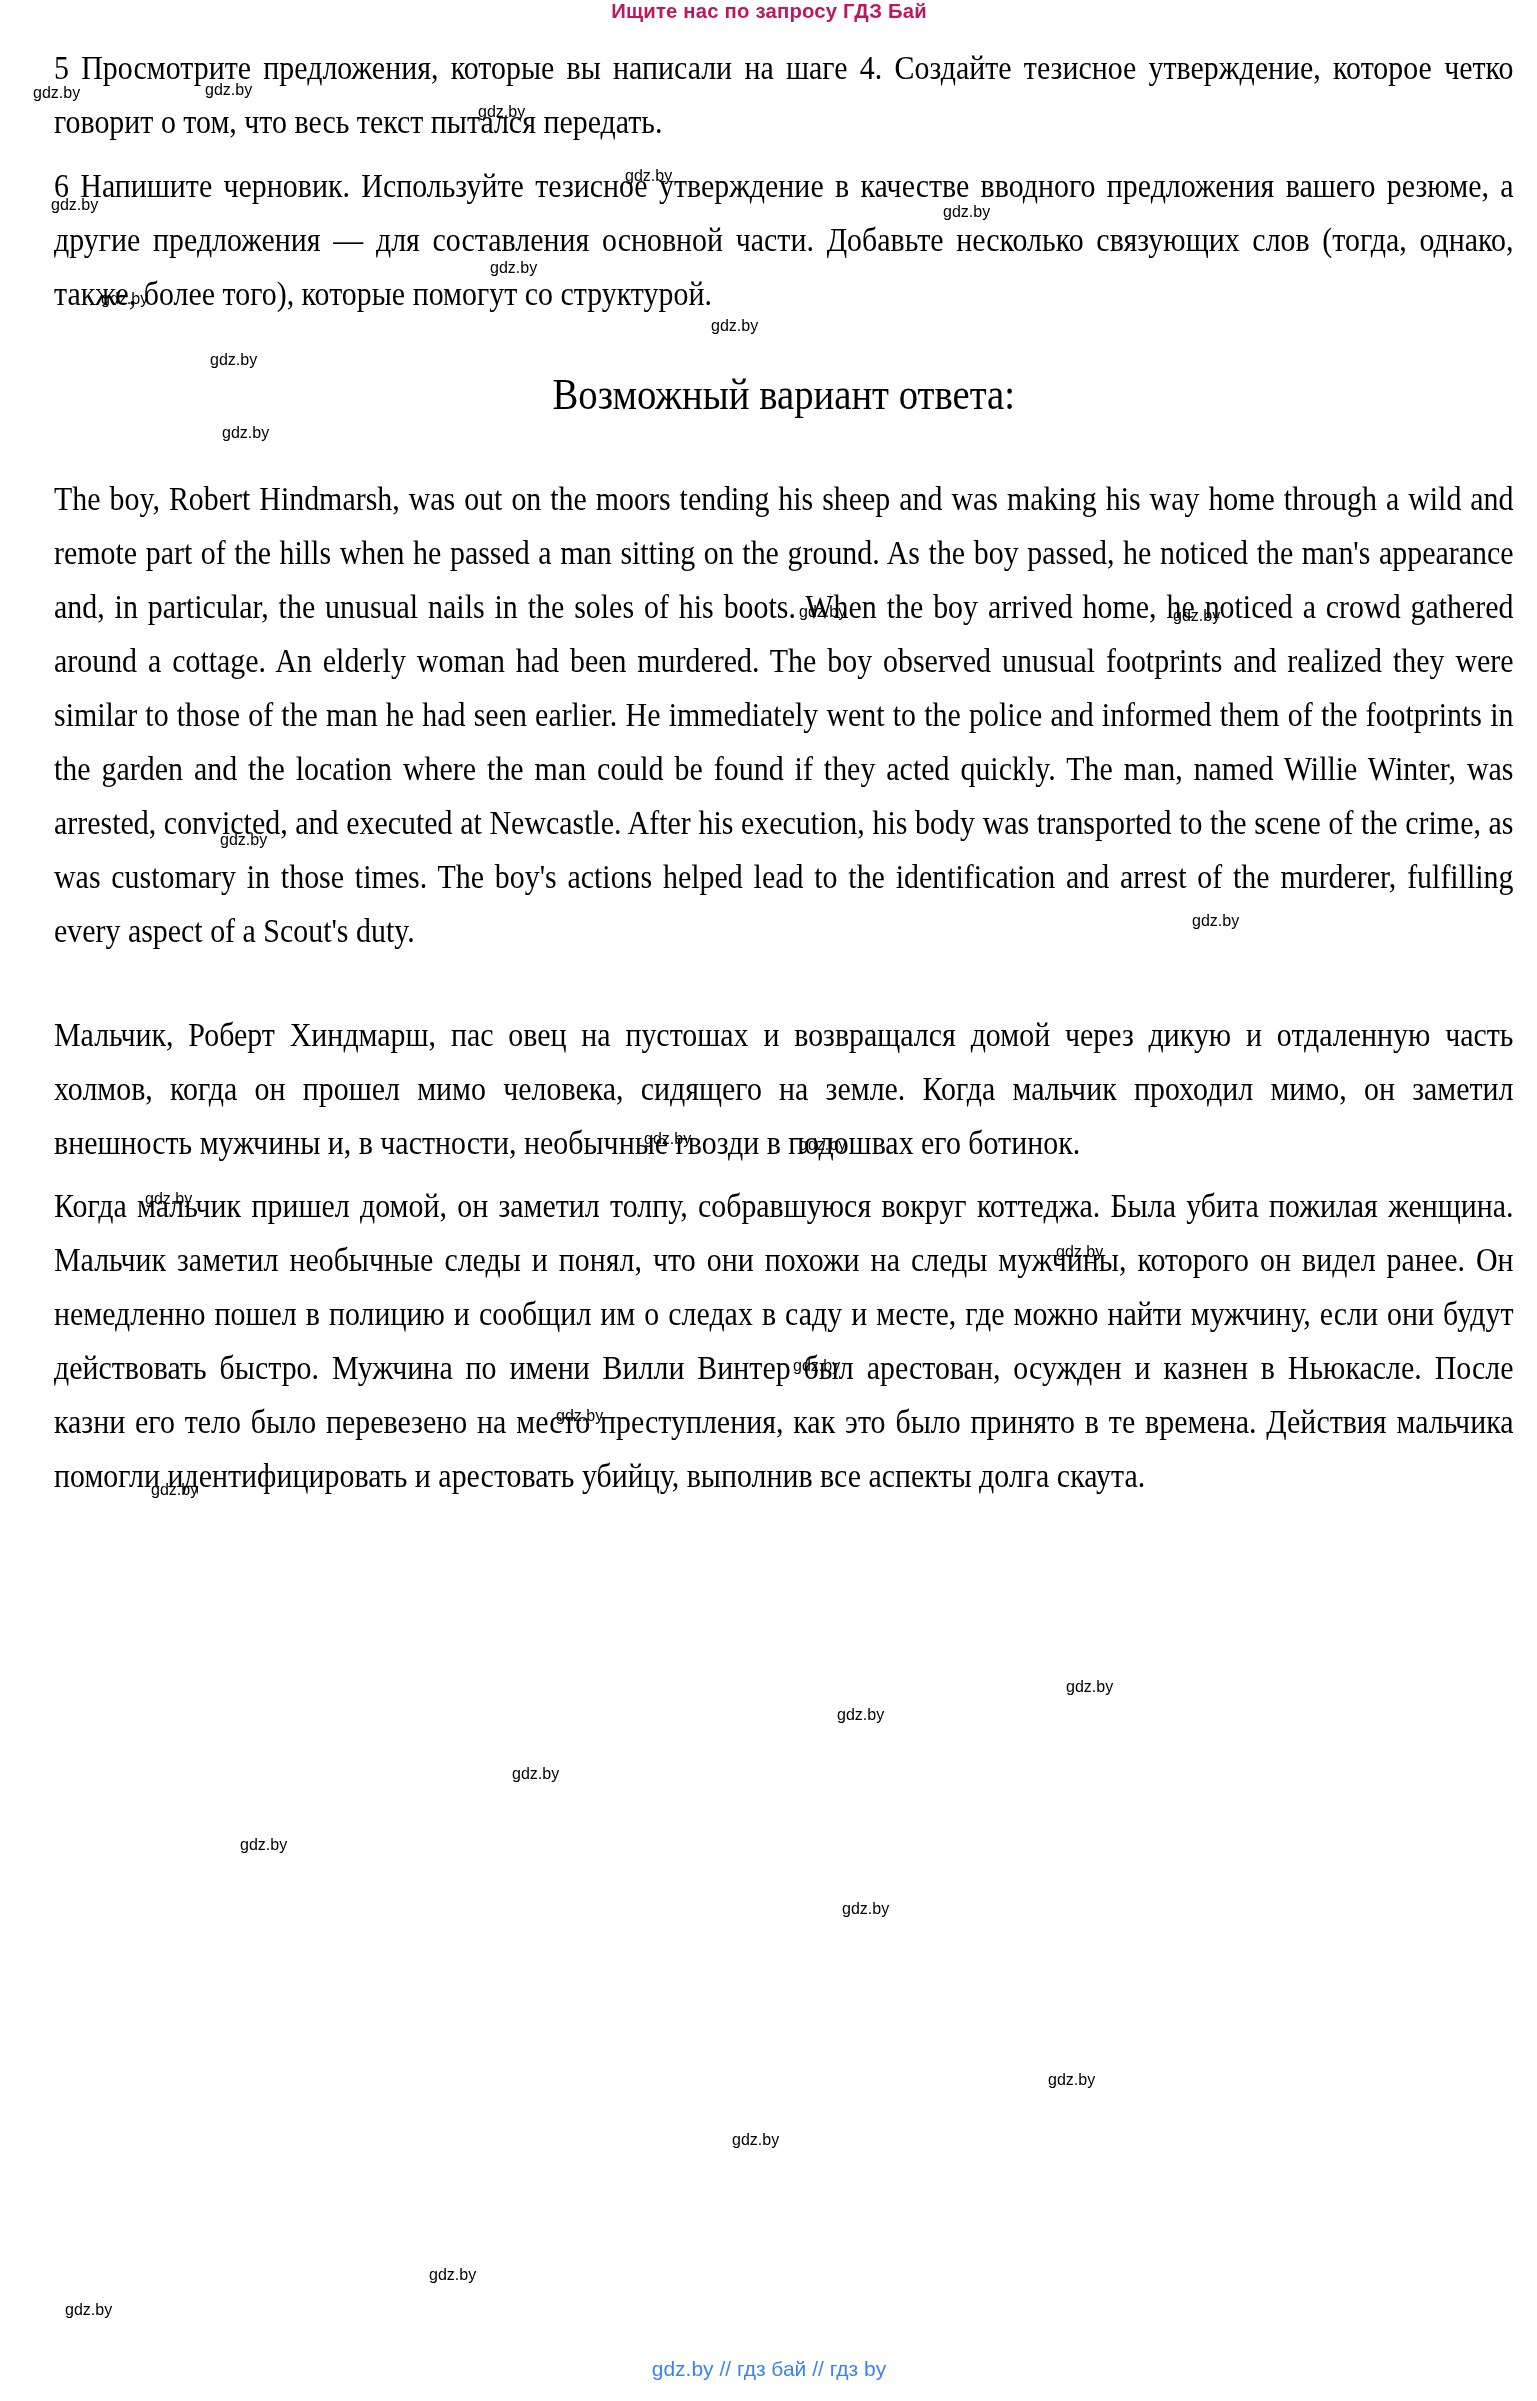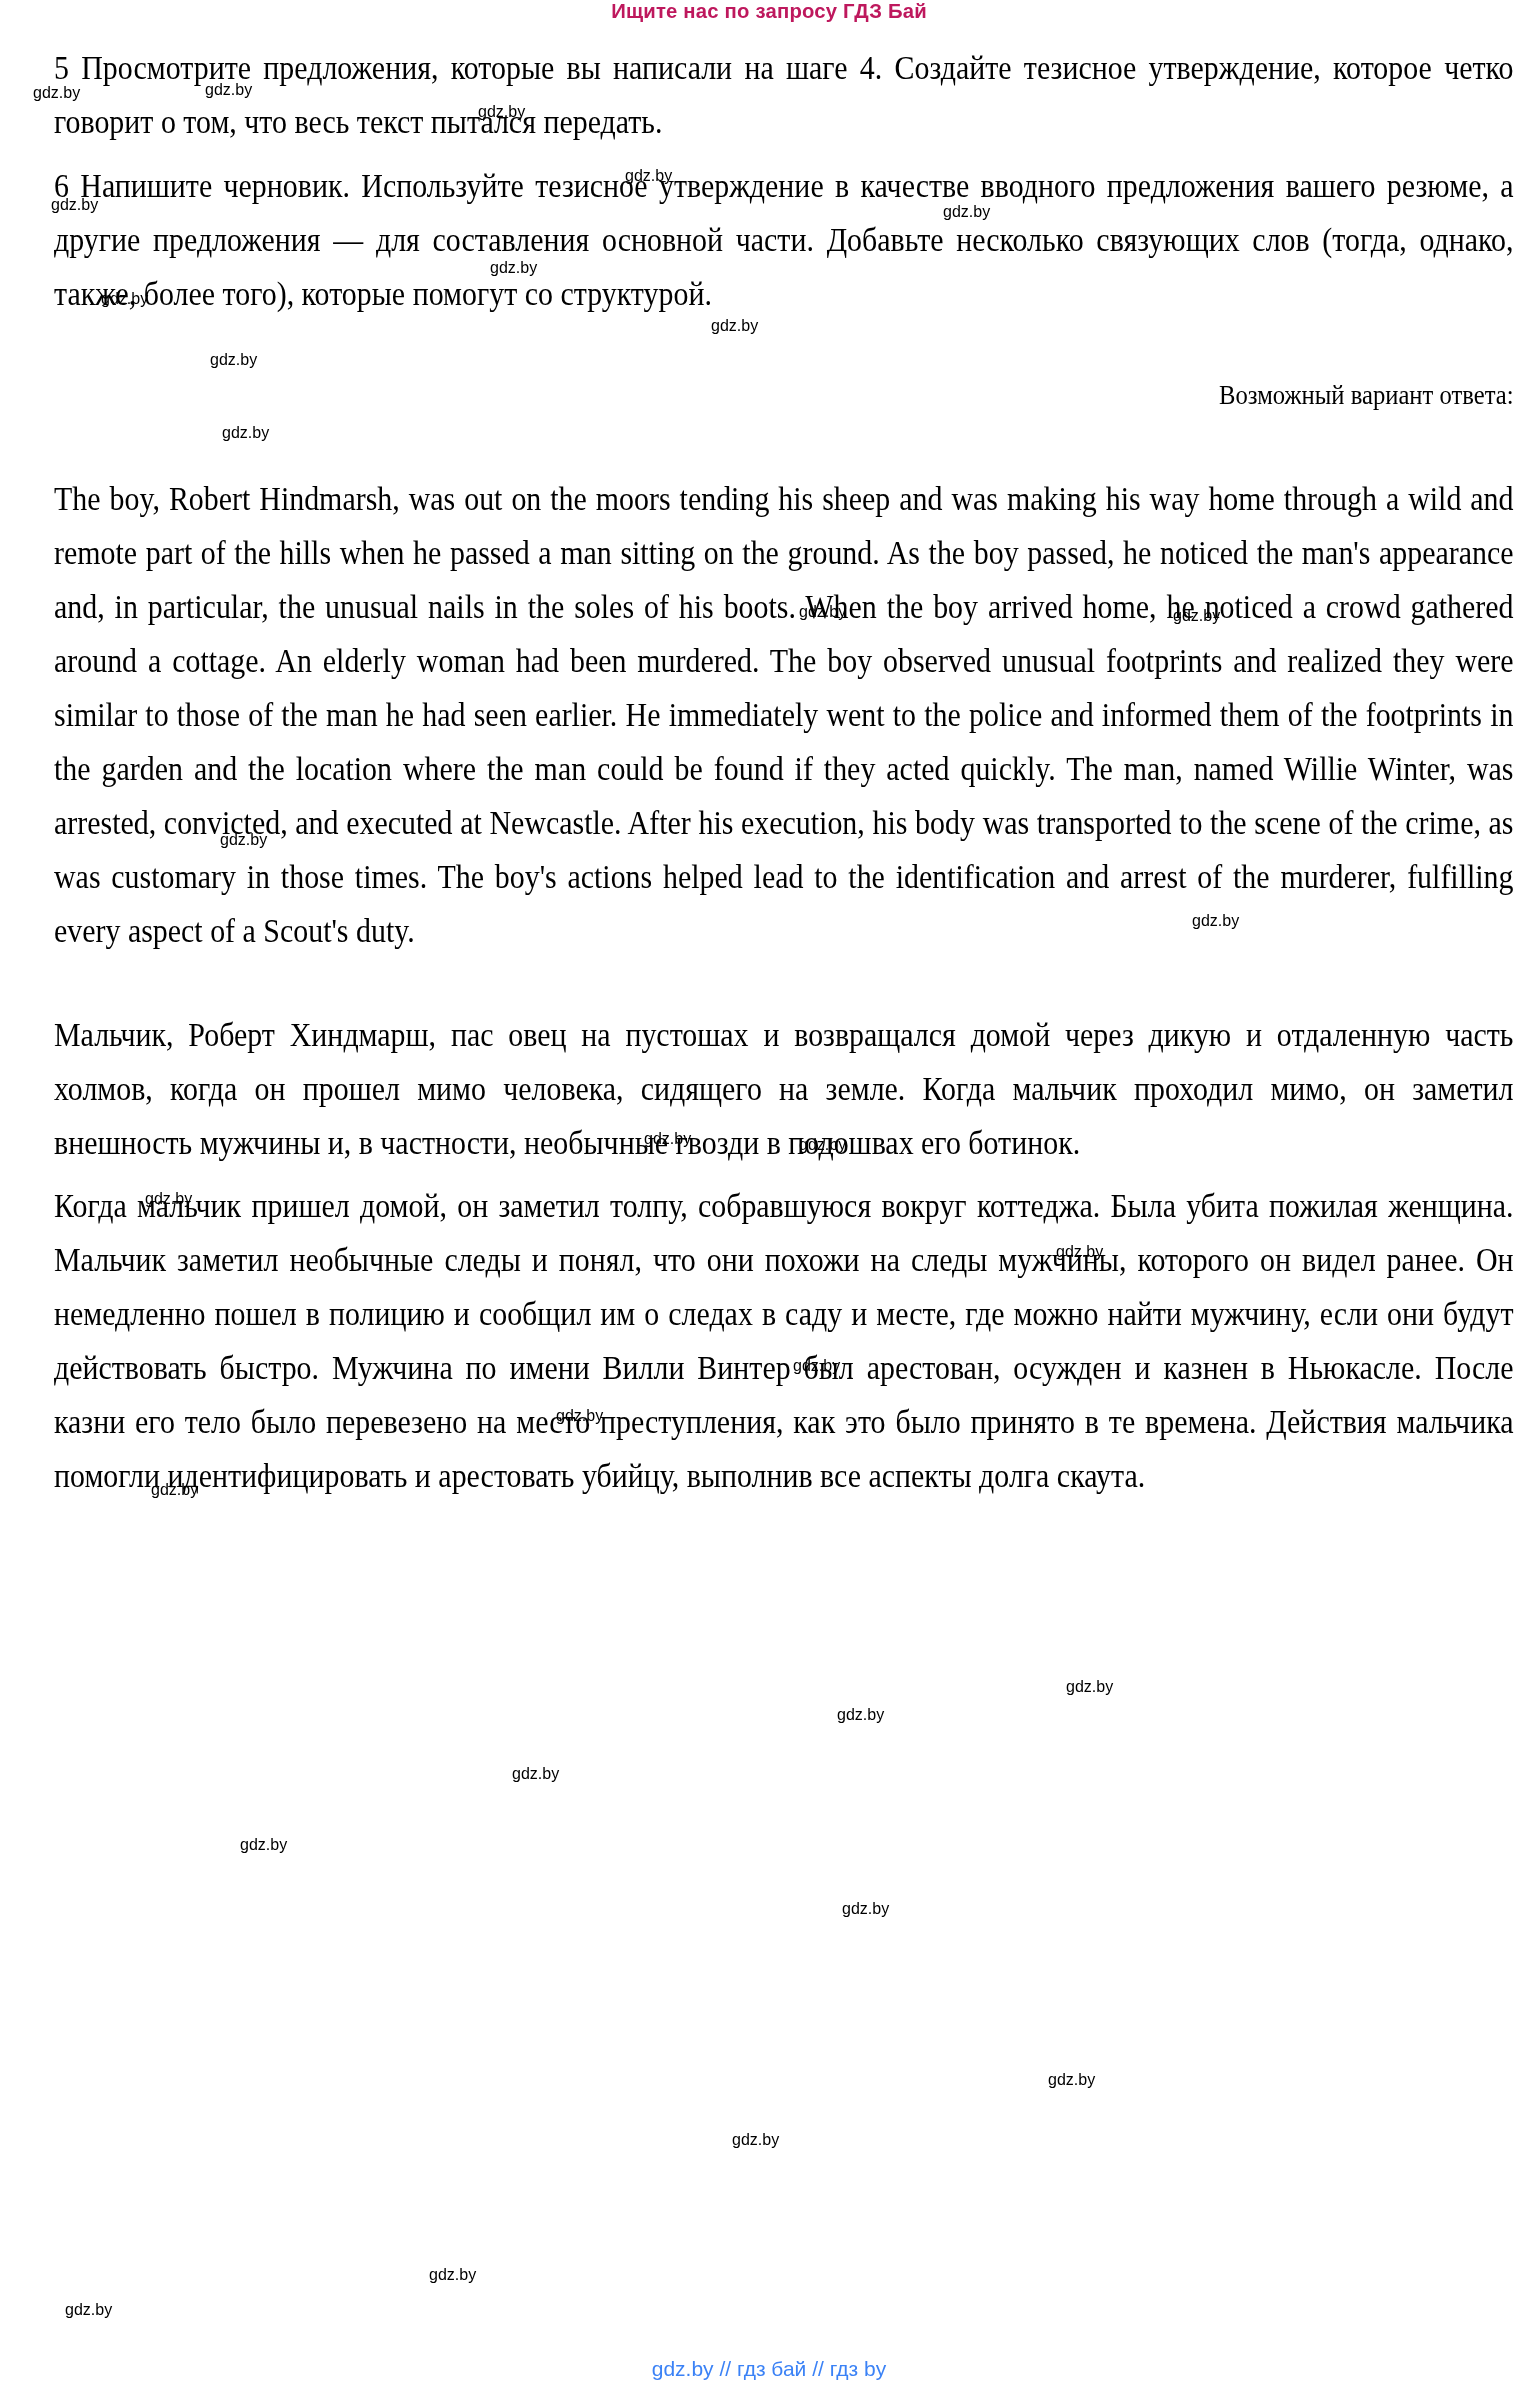--- a/index.html
+++ b/index.html
@@ -52,23 +52,23 @@
     text-justify: inter-word;
     font-stretch: condensed;
     transform-origin: left top;
   }
   
   .para, .para-left {
     -webkit-font-smoothing: none;
   }
   .para-left {
     margin: 0;
-    font-size: 28px;
+    font-size: 44px;
     line-height: 54px;
-    text-align: right;
+    text-align: center;
   }
   .squeeze {
     display: block;
     transform: scaleX(0.88);
     transform-origin: left center;
     width: 113.6%;
   }
 
   .gap-sm { height: 9.8px; }
   .gap-md { height: 37px; }

